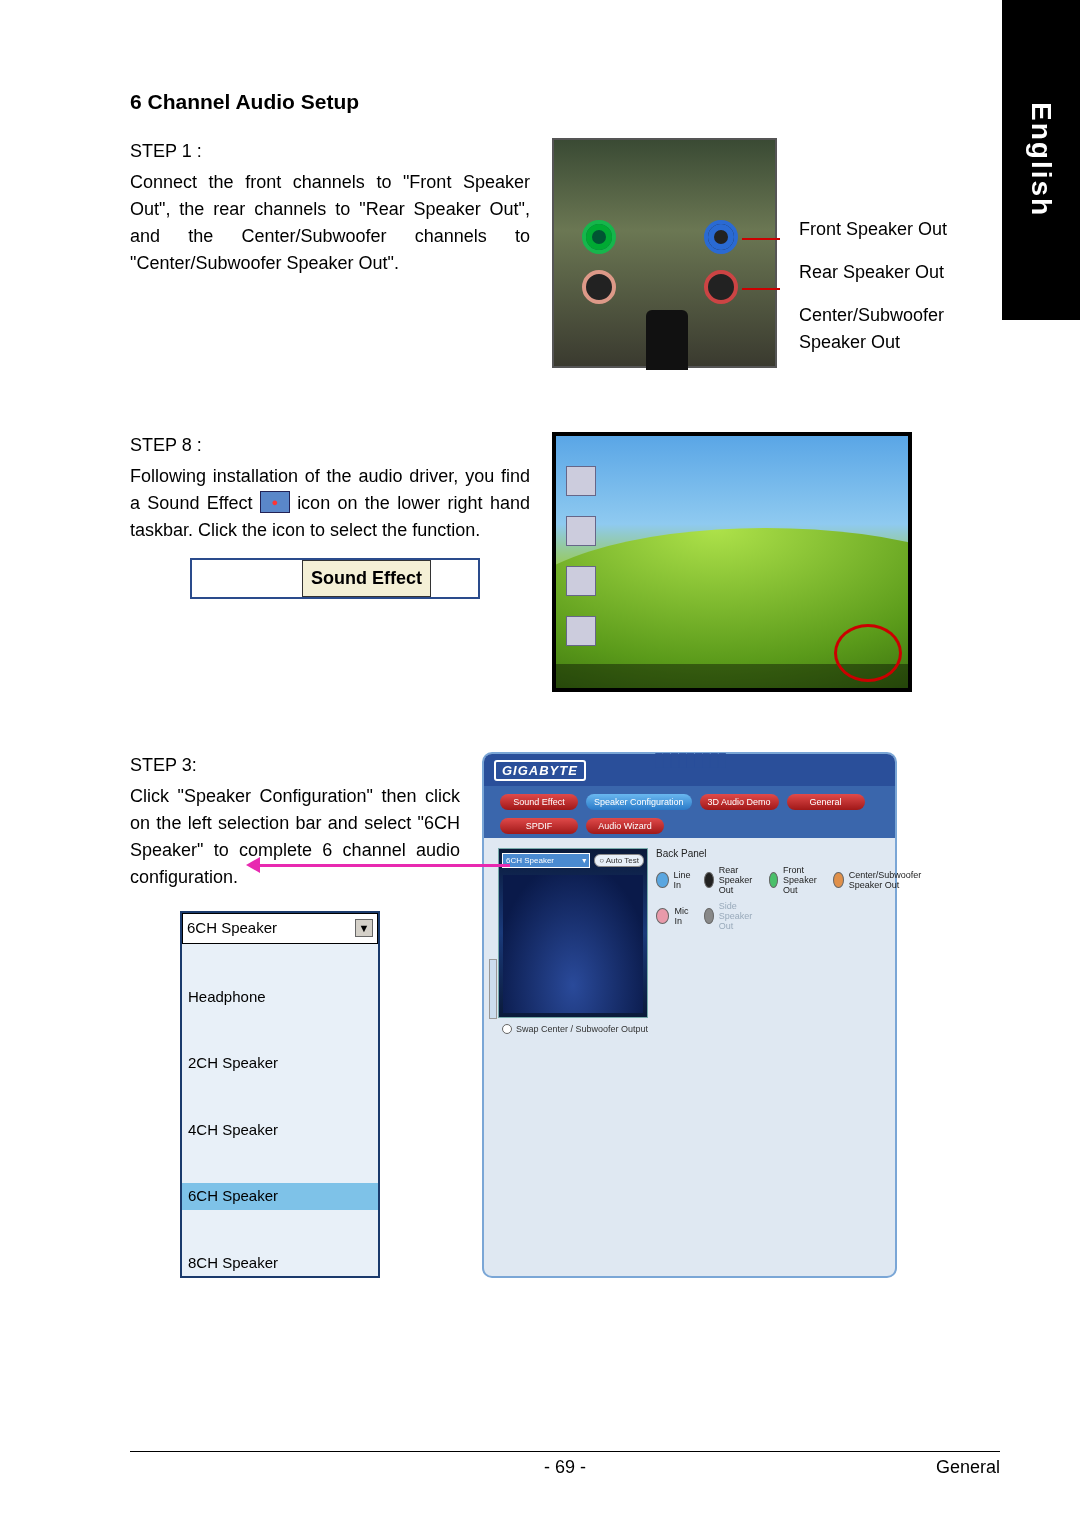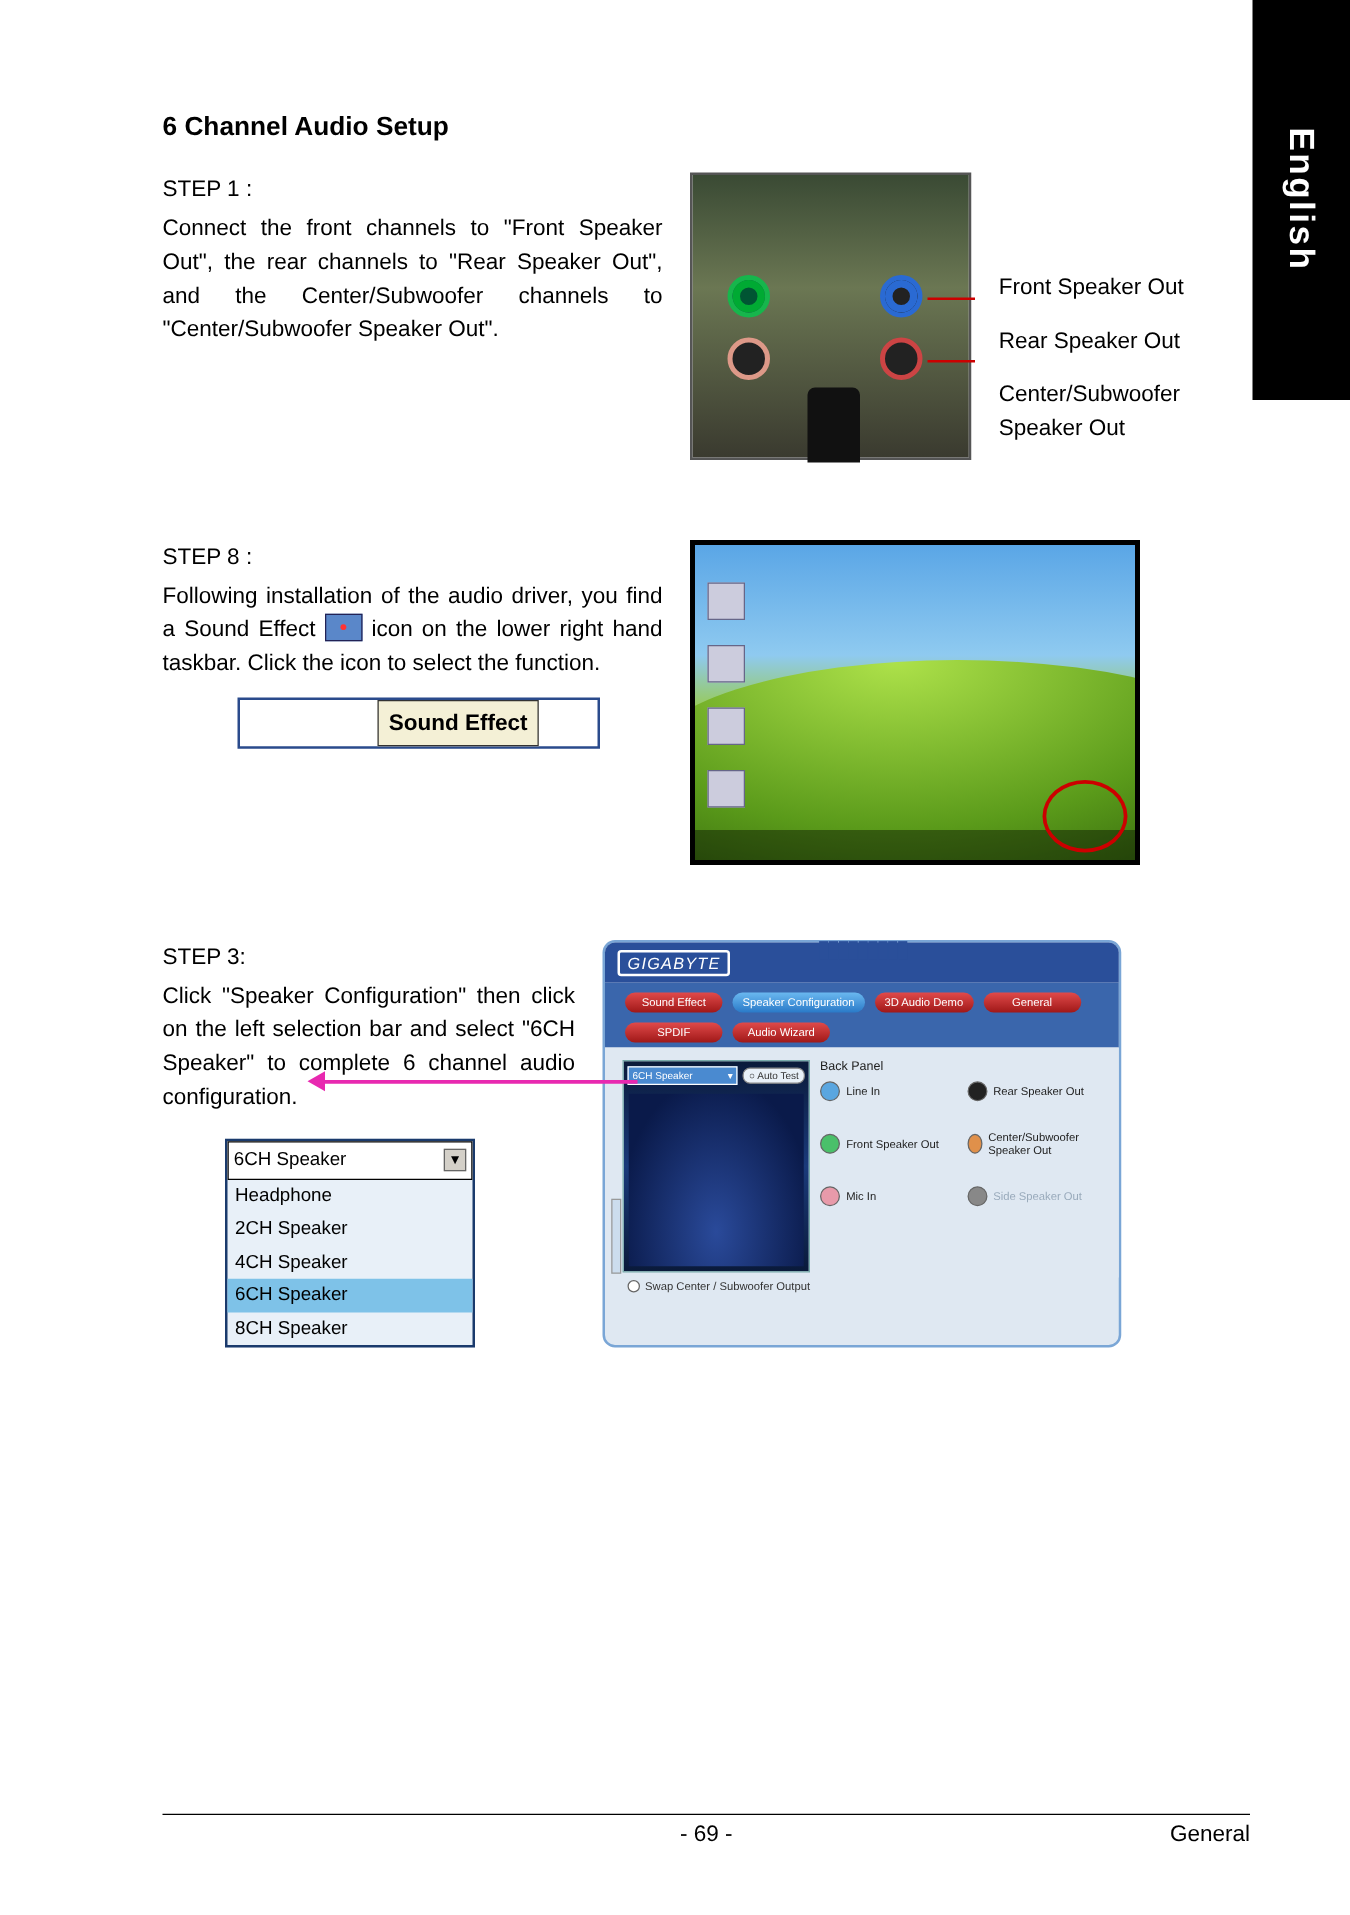--- a/index.html
+++ b/index.html
@@ -110,41 +110,41 @@
   
   .dropdown-shot{
     width: 200px; border:2px solid #1a3a6c; margin-top:20px; font-family: Tahoma, sans-serif;
     font-size:15px; background:#e8f0f8; position:relative; margin-left:50px;
   }
   .dd-sel{
     display:flex; justify-content:space-between; align-items:center;
     border:1px solid #000; background:#fff; padding:3px 4px;
   }
   .dd-arrow{width:18px;height:18px;background:#d4d0c8;border:1px solid #666;display:flex;align-items:center;justify-content:center;font-size:11px;}
-  .dd-list div{padding:2px 6px;}
+  .dd-list div{padding:2px 6px;margin-top:40px;}
   .dd-list .sel{ background:#7ec2e8;}
   .arrow-line{
     position:absolute; left:250px; top:864px; width:260px; height:3px;
     background:#e829b0;
   }
   .arrow-head{
     position:absolute; left:246px; top:857px;
     width:0;height:0;border-top:8px solid transparent;border-bottom:8px solid transparent;
     border-right:14px solid #e829b0;
   }
   
   .gb-window{
     width:415px; background:#dfe8f2; border:2px solid #7aa6d6; border-radius:10px;
     font-family: Tahoma, sans-serif; font-size:10px; position:relative; padding-bottom:12px;
   }
   .gb-title{
     height:32px; background:#2a4f9a; border-radius:8px 8px 0 0;
     display:flex; align-items:center; padding:0 10px; position:relative;
   }
-  .gb-logo{ color:#fff; font-weight:normal; font-size:13px; border:2px solid #fff; padding:1px 6px; border-radius:3px; font-style:italic; letter-spacing:1px;}
+  .gb-logo{ color:#fff; font-weight:bold; font-size:13px; border:2px solid #fff; padding:1px 6px; border-radius:3px; font-style:italic; letter-spacing:1px;}
   .gb-title .grip{position:absolute;left:50%;transform:translateX(-50%);top:-6px;color:#2a4f9a;letter-spacing:-2px;font-size:18px; font-weight:bold;}
   .gb-tabs{display:flex;flex-wrap:wrap;gap:8px;padding:8px 16px 4px; background:#3a66ac;}
   .gb-tab{
     flex:0 0 auto; min-width:78px; text-align:center;
     background: linear-gradient(#e04a4a,#a01818); color:#fff;
     border-radius:10px; padding:3px 8px; font-size:9px;
   }
   .gb-tab.active{ background: linear-gradient(#6ab8f0,#2a7ac8); }
   .gb-body{ display:flex; gap:8px; padding:10px 14px 4px; background:#dfe8f2;}
   .gb-left{
@@ -160,21 +160,21 @@
     flex:1; background:#4a8ad0; color:#fff; font-size:8px; padding:2px 3px;
     display:flex;justify-content:space-between;align-items:center;border:1px solid #fff;
   }
   .gb-left .auto{ background:#e8f0f8; color:#333; border:1px solid #888; padding:1px 4px; border-radius:6px; font-size:8px;}
   .gb-left .room { position:absolute; top:26px; left:4px; right:4px; bottom:4px;
     background: radial-gradient(ellipse at 50% 80%, #2a4a9a 0%, #0a1a4a 80%);}
   .gb-left .vol-slider{ position:absolute; left:-10px; top:110px; width:8px; height:60px;
     background:#cde; border:1px solid #999;}
   .gb-right{ flex:1; }
   .gb-right .hdr{ font-size:10px; margin-bottom:6px; color:#222;}
-  .port-grid{ display:grid; grid-template-columns: 1fr 1fr; gap:24px 10px;}
+  .port-grid{ display:grid; grid-template-columns: 1fr 1fr 1fr 1fr; gap:6px 10px;}
   .port{ display:flex; align-items:center; gap:5px; font-size:9px; color:#222;}
   .port .dot{ width:16px;height:16px;border-radius:50%; border:1px solid #666;}
   .d-blue{background:#5aa6e0;} .d-green{background:#4ac06a;} .d-pink{background:#e89aaa;}
   .d-black{background:#222;} .d-orange{background:#e0904a;} .d-gray{background:#888;}
   .port .faded{color:#9ab;}
   .gb-foot{ padding:2px 18px; font-size:9px; color:#333; display:flex;align-items:center;gap:4px;}
   .gb-foot .rad{width:10px;height:10px;border:1px solid #666;border-radius:50%;background:#fff;}
   
   .footer-hr{
     position:absolute; left:130px; right:80px; bottom:80px;

